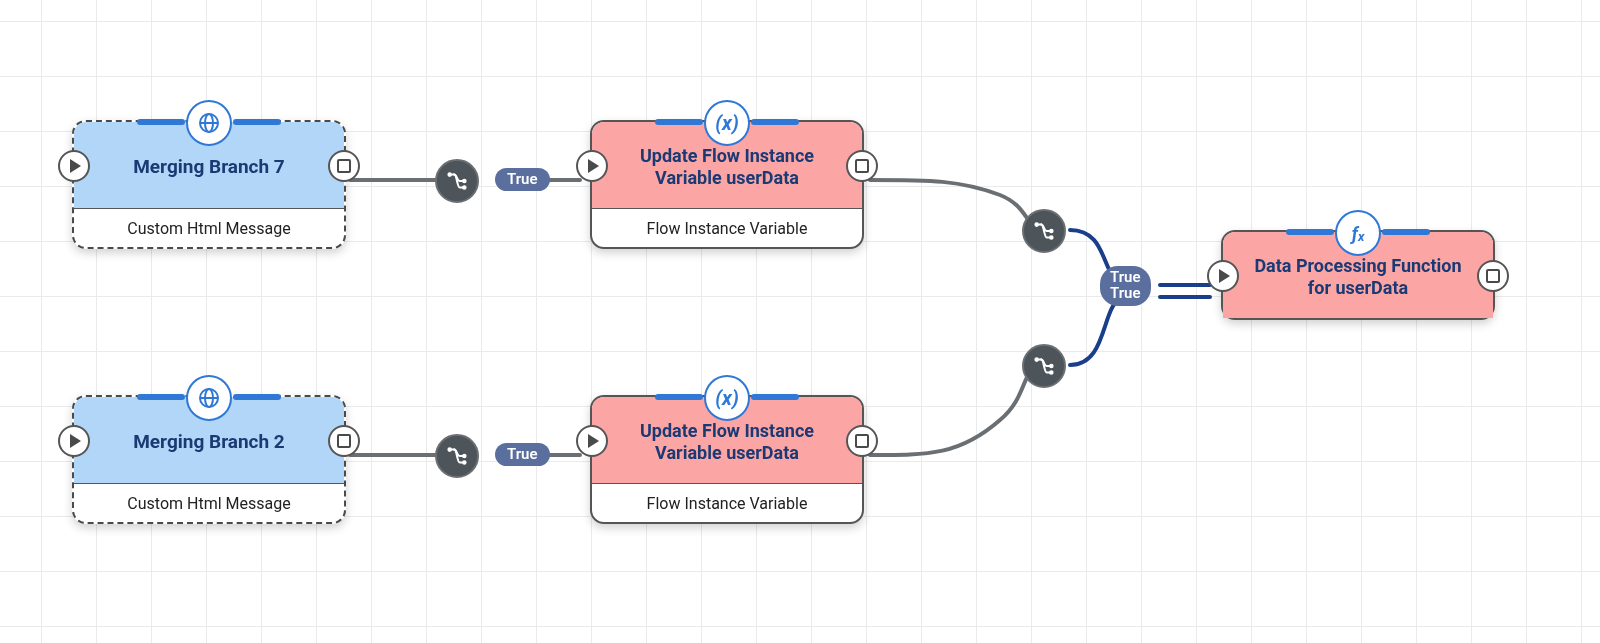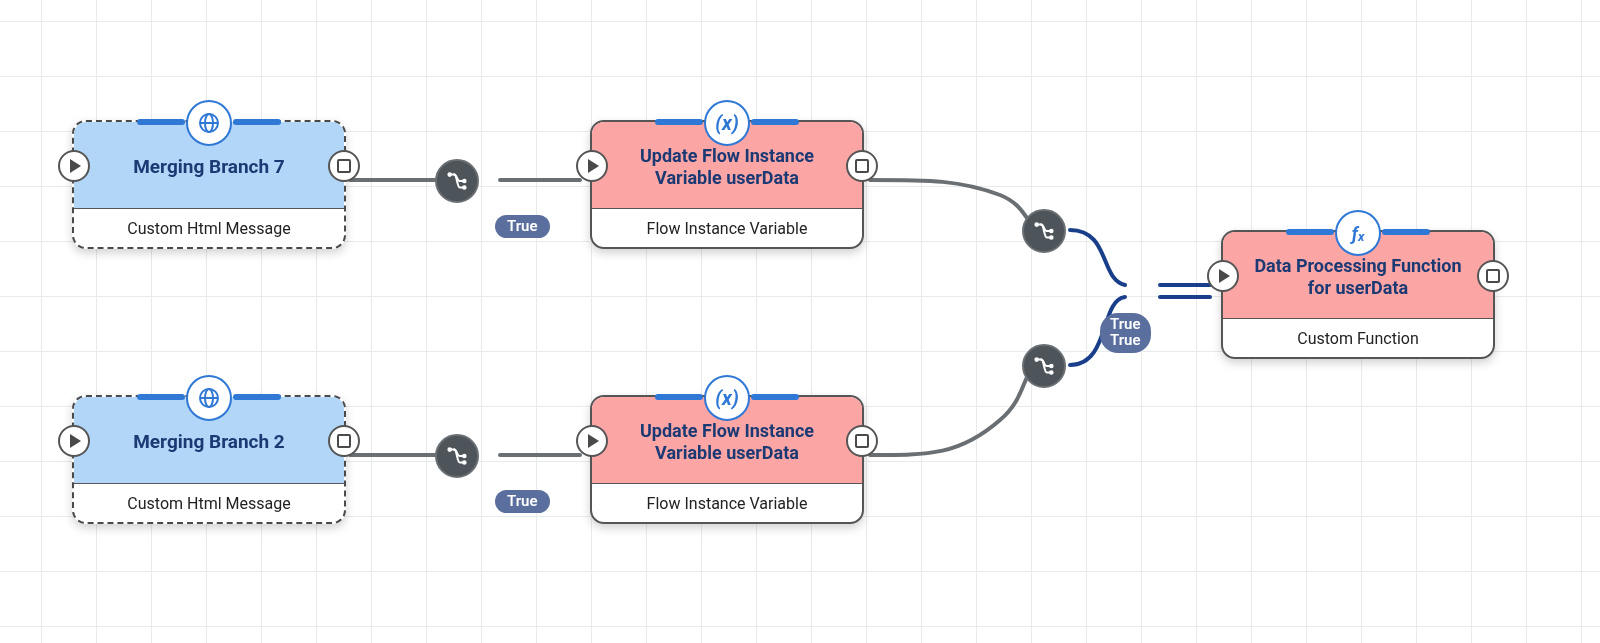--- a/index.html
+++ b/index.html
@@ -35,21 +35,21 @@
   .port.in{left:-16px;}
   .port.out{right:-16px;}
   .port .tri{width:0;height:0;border-style:solid;border-width:7px 0 7px 11px;border-color:transparent transparent transparent #4a4a4a;margin-left:2px;}
   .port .sq{width:10px;height:10px;border:2.5px solid #4a4a4a;border-radius:2px;}
   
   .router{position:absolute;width:40px;height:40px;border-radius:50%;background:#4d545a;border:2px solid #6a6f74;
           display:flex;align-items:center;justify-content:center;}
   .router svg{display:block;}
   
   .pill{position:absolute;background:#5a6f9e;color:#fff;font-size:15px;font-weight:600;
-        padding:3px 12px;border-radius:14px;line-height:1.1;margin-top:47px;}
+        padding:3px 12px;border-radius:14px;line-height:1.1;}
   .pill.stack{display:flex;flex-direction:column;align-items:center;padding:4px 10px;border-radius:18px;}
   .pill.stack span{line-height:1.05;}
 </style>
 </head>
 <body>
 
 <div class="canvas">
 
   <svg class="wires">
     <g stroke="#6a6f74" stroke-width="4" fill="none" stroke-linecap="round">
@@ -146,21 +146,20 @@
 
   <div class="node light" style="left:1221px;top:230px;">
     <div class="top">
         <div class="bar"></div>
         <div class="bar"></div>
       </div>
     <div class="ic" style="font-style:italic;font-size:18px;">
       <span>ƒ<span style="font-size:13px;vertical-align:-1px;">x</span></span>
     </div>
     <div class="hdr" style="font-size:18px;">Data Processing Function for userData</div>
-    <div class="sub">Custom Function</div>
     <div class="port in">
         <div class="tri"></div>
       </div>
     <div class="port out">
         <div class="sq"></div>
       </div>
   </div>
 
   <div class="router" style="left:435px;top:159px;">
     <svg width="22" height="22" viewBox="0 0 24 24" fill="none" stroke="#fff" stroke-width="2.2" stroke-linecap="round">

